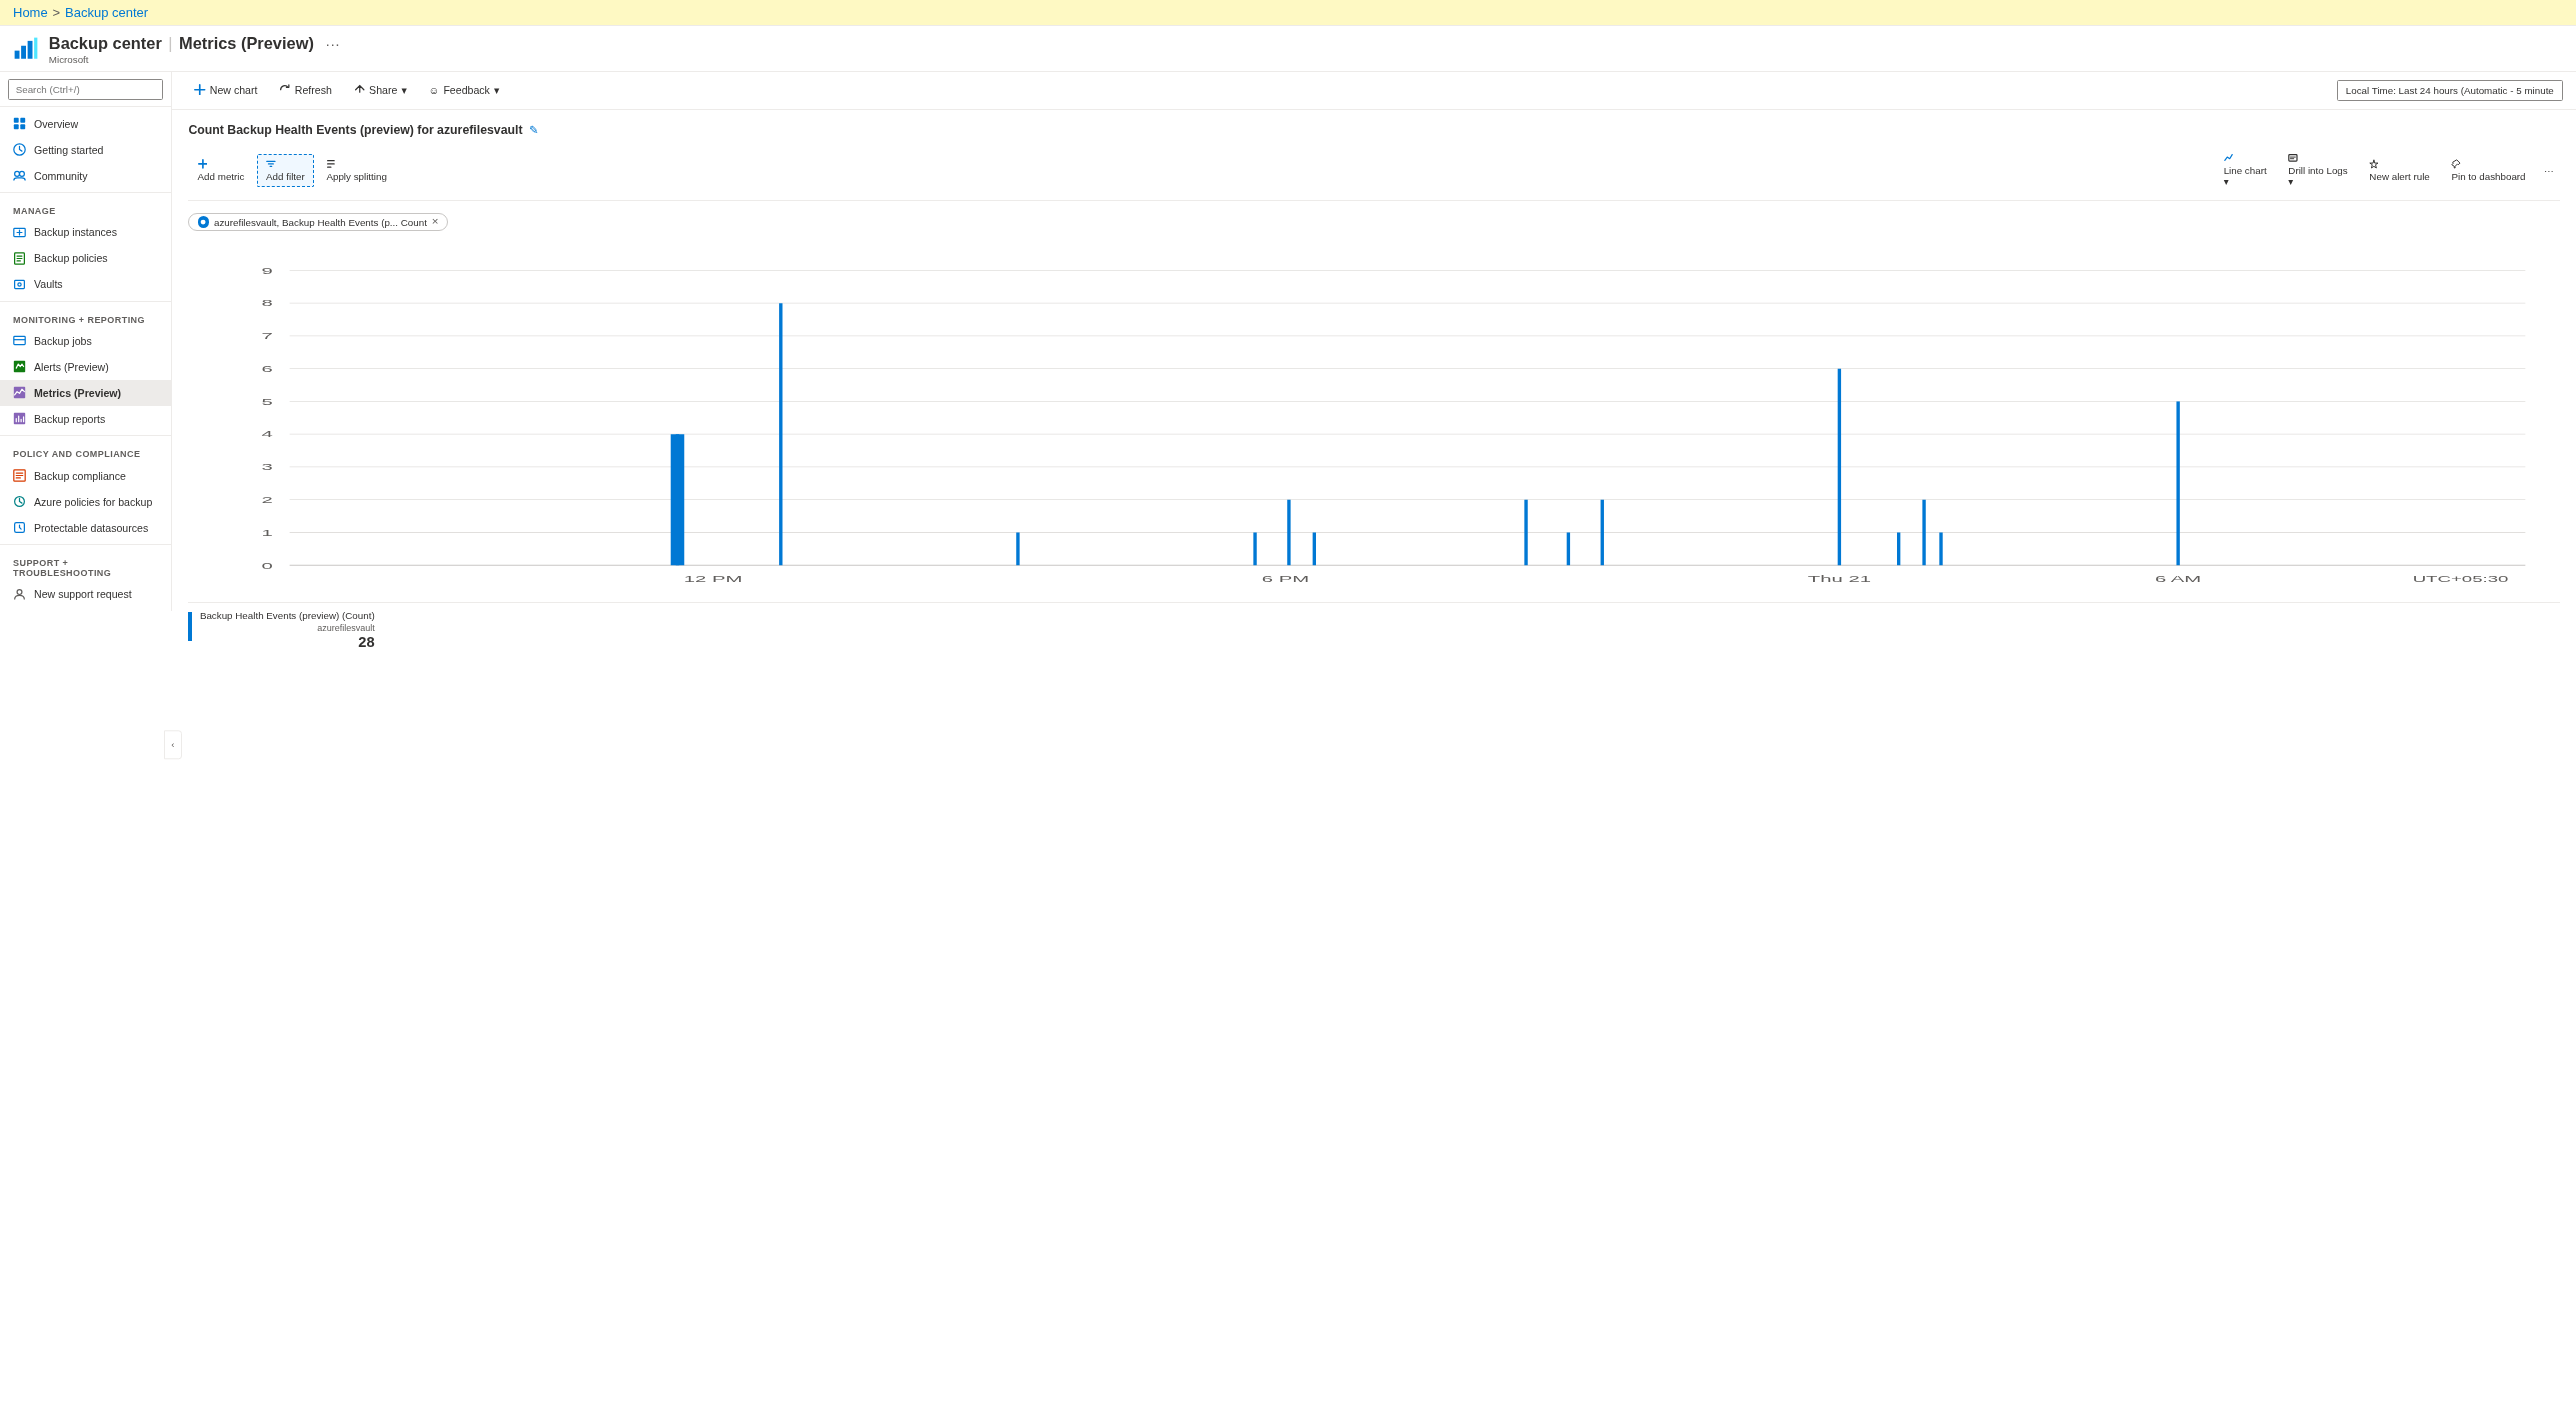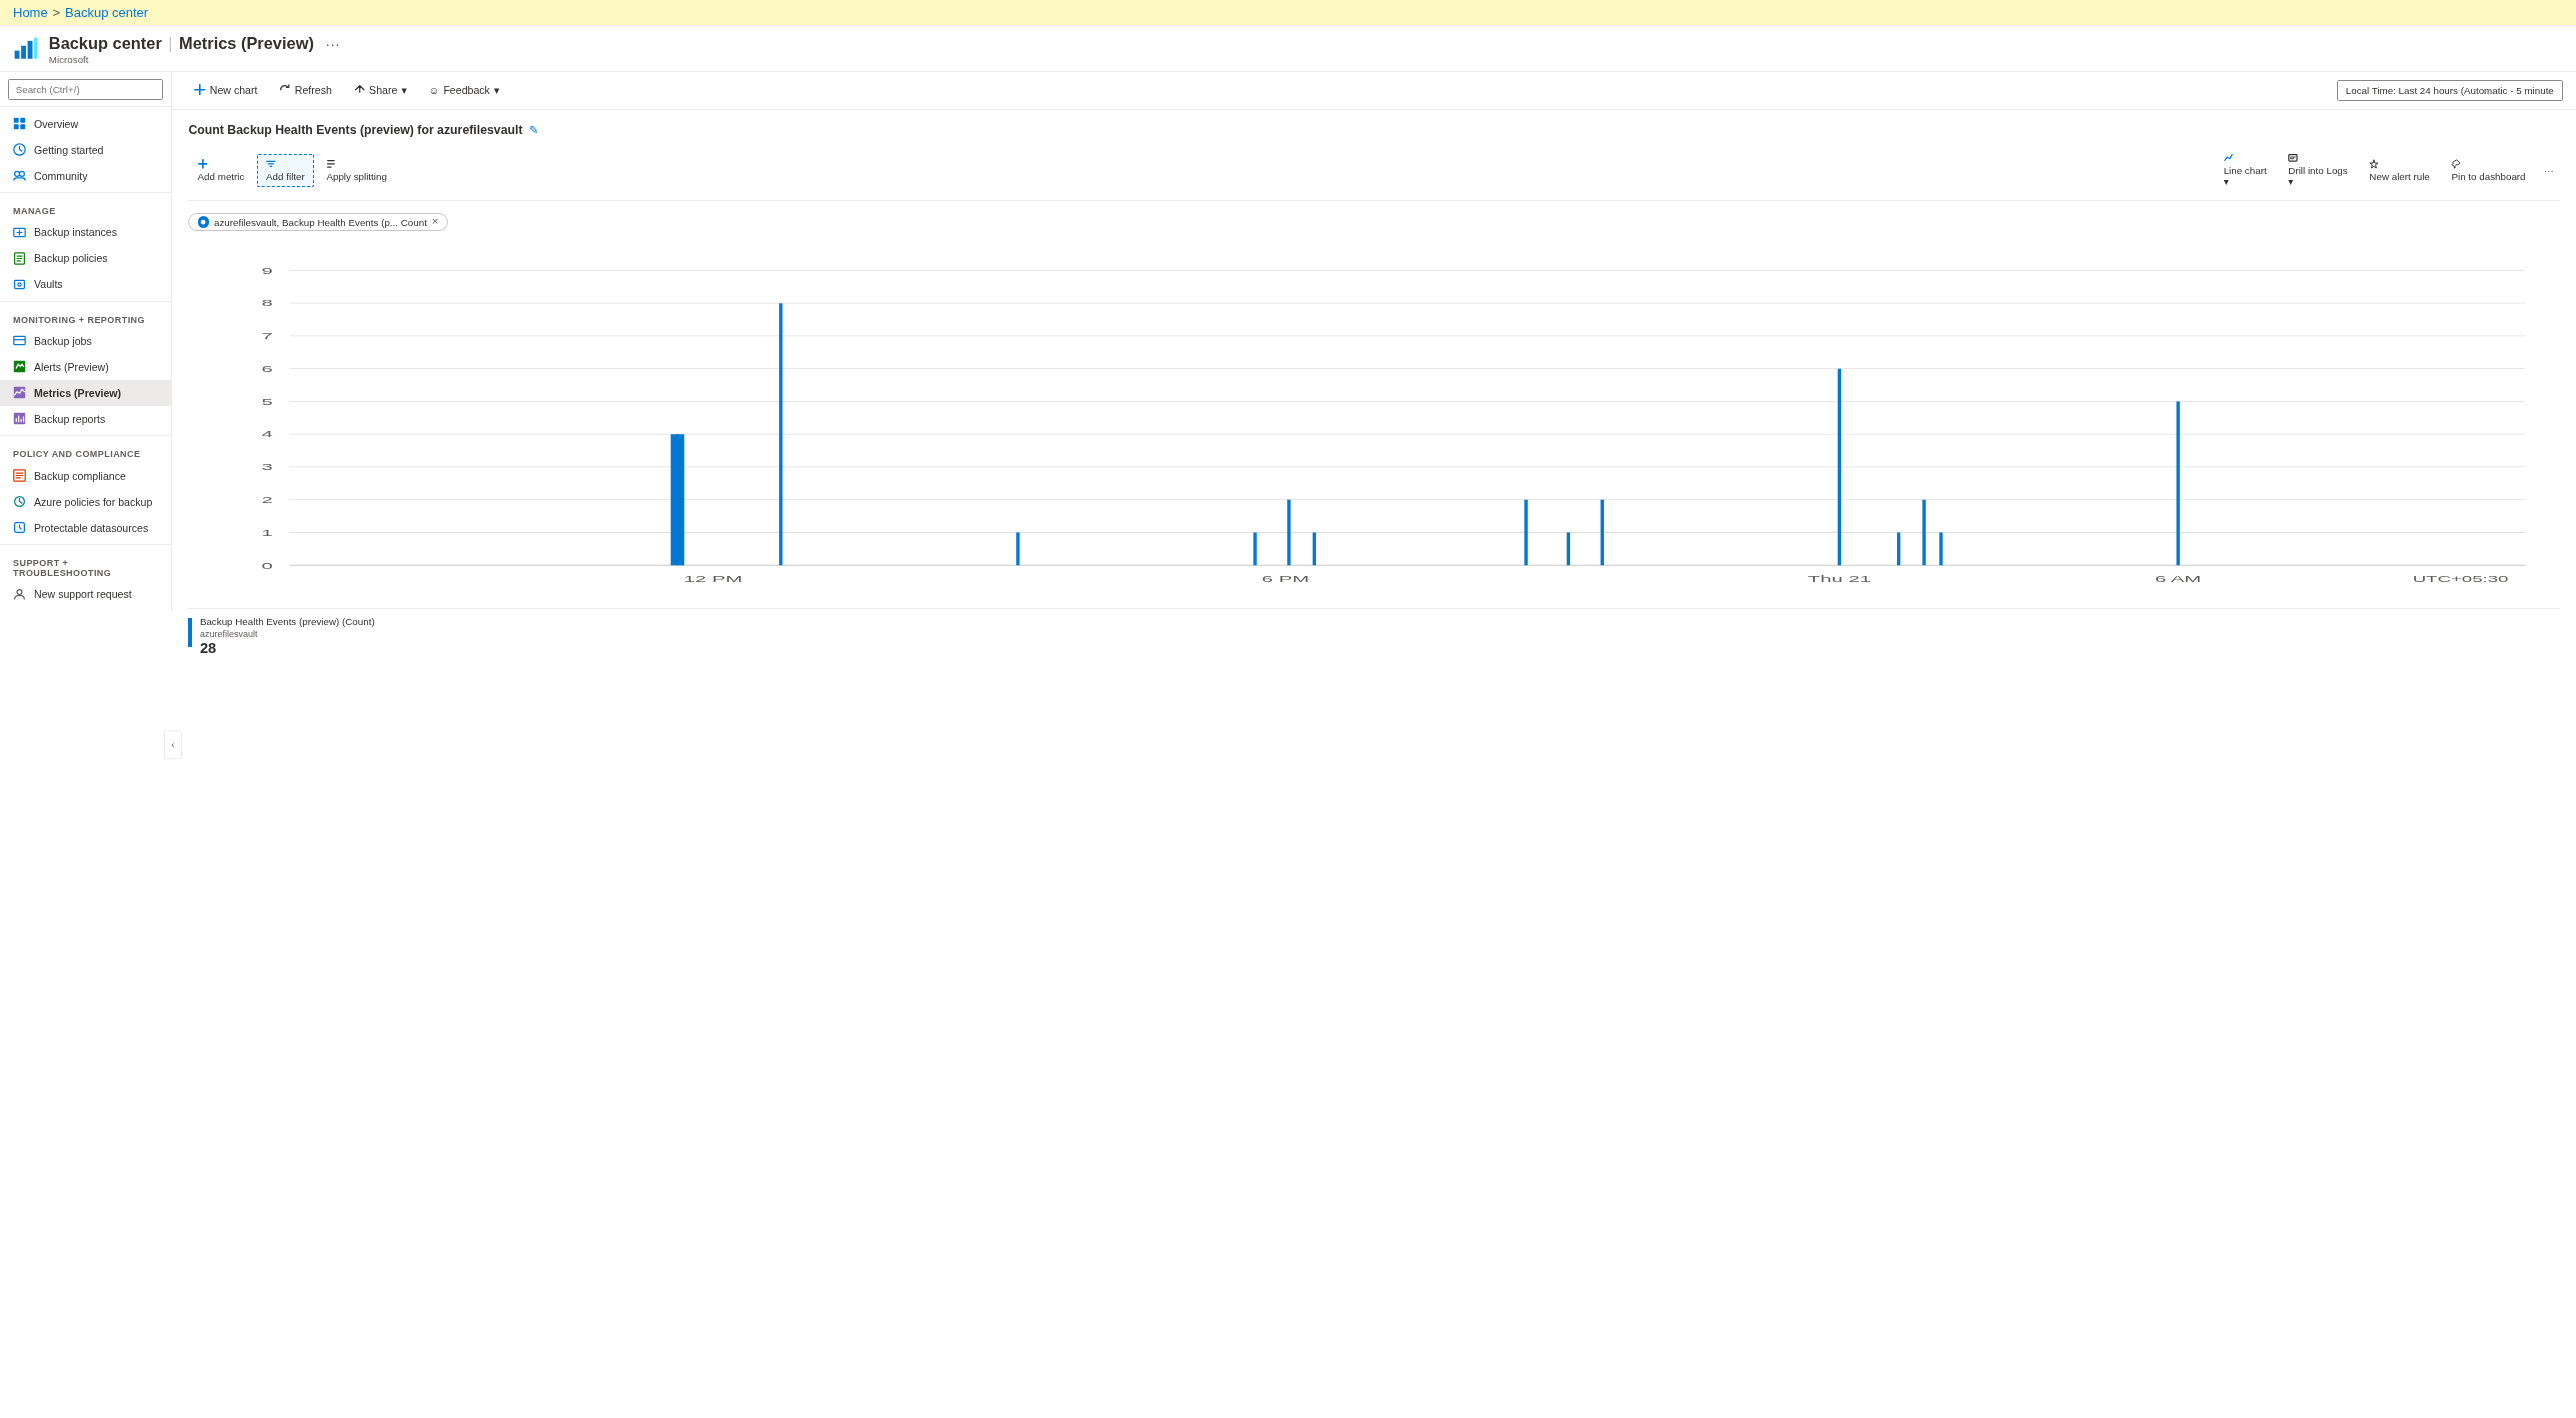--- a/index.html
+++ b/index.html
@@ -59,21 +59,21 @@
     
     .filter-tag { display: inline-flex; align-items: center; gap: 4.9px; border: 0.8px solid #c8c6c4; border-radius: 9.8px; padding: 2.5px 8.2px; font-size: 9.8px; margin-bottom: 11.5px; background: #fff; }
     .filter-tag-icon { width: 11.5px; height: 11.5px; background: #0078d4; border-radius: 50%; display: inline-flex; align-items: center; justify-content: center; }
     .filter-tag-close { cursor: pointer; color: #605e5c; font-size: 11.5px; line-height: 1; }
 
     
     .chart-area { position: relative; width: 100%; height: 344px; }
     svg.chart-svg { width: 100%; height: 100%; }
 
     
-    .chart-legend { display: flex; align-items: flex-start; gap: 8.2px; margin-top: 10px; padding-top: 6.5px; border-top: 0.8px solid #edebe9; }
+    .chart-legend { display: flex; align-items: flex-start; gap: 8.2px; margin-top: 4px; padding-top: 6.5px; border-top: 0.8px solid #edebe9; text-align: right; }
     .legend-color-bar { width: 3.3px; height: 29.4px; background: #0078d4; flex-shrink: 0; margin-top: 1.6px; }
     .legend-info { display: flex; flex-direction: column; gap: 1.6px; }
     .legend-label { font-size: 9.8px; color: #323130; }
     .legend-sub { font-size: 9px; color: #605e5c; }
     .legend-value { font-size: 14.7px; font-weight: 700; color: #323130; }
 
     
     .sidebar-wrapper { position: relative; }
     .collapse-btn { position: absolute; right: -9.8px; top: 50%; transform: translateY(-50%); background: #fff; border: 0.8px solid #edebe9; width: 18px; height: 29.4px; cursor: pointer; z-index: 10; display: flex; align-items: center; justify-content: center; border-radius: 0 3.3px 3.3px 0; font-size: 9.8px; color: #605e5c; }
   </style>

